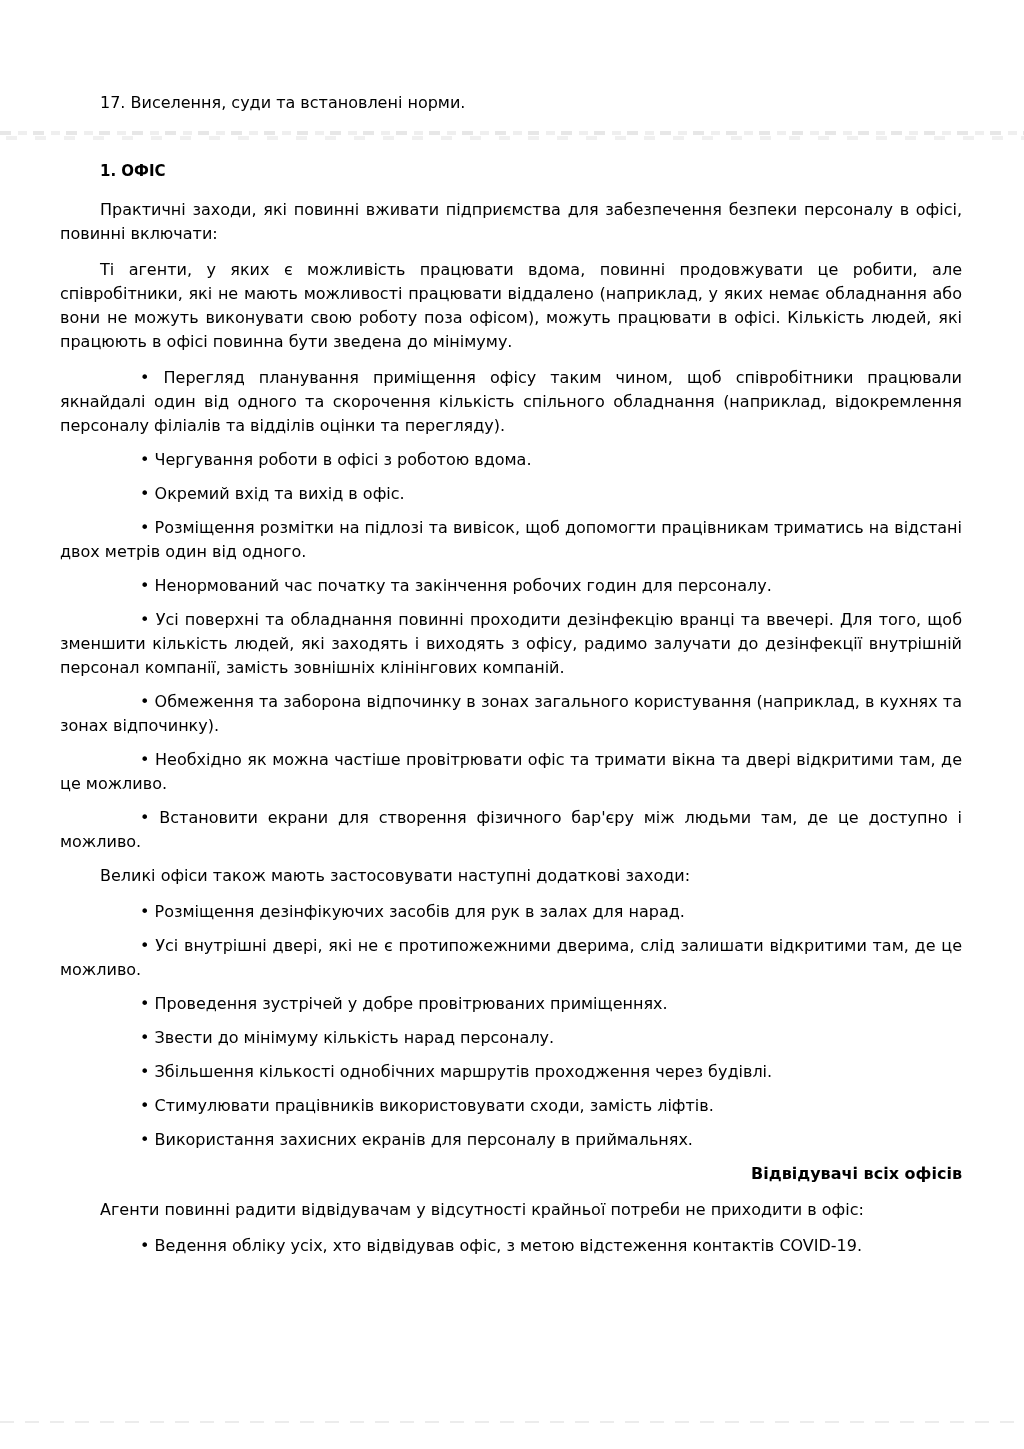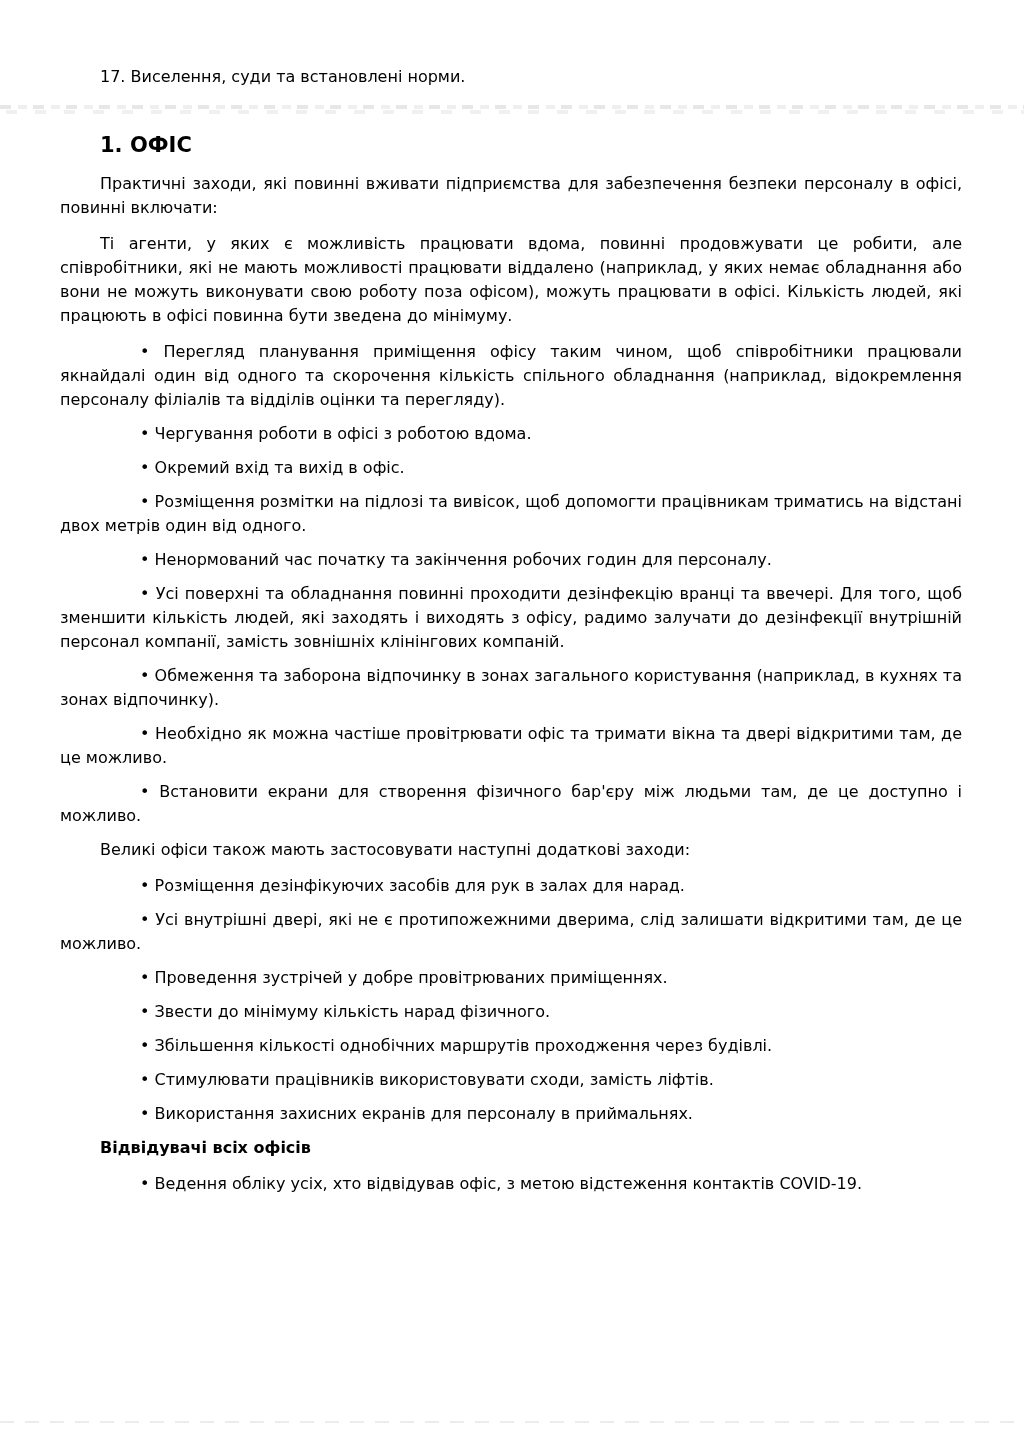--- a/index.html
+++ b/index.html
@@ -8,21 +8,22 @@
     min-height: 1449px;
     background: #ffffff;
     color: #000000;
     font-family: "DejaVu Sans", "Liberation Sans", sans-serif;
     font-size: 16px;
     line-height: 24px;
     position: relative;
     overflow: hidden;
   }
   .page {
-    padding: 65px 62px 30px 60px;
+    padding: 44px 62px 30px 60px;
+    margin-top: 47px;
   }
   .para {
     margin: 0 0 12px 0;
     text-align: justify;
     text-indent: 40px;
   }
   .prev-item {
     margin: 0;
     text-align: left;
     text-indent: 40px;
@@ -31,30 +32,30 @@
     height: 9px;
     margin: 16px -62px 18px -60px;
     background-image:
       repeating-linear-gradient(90deg, #e7e7e7 0 11px, rgba(255,255,255,0) 11px 18px, #efefef 18px 27px, rgba(255,255,255,0) 27px 33px),
       repeating-linear-gradient(90deg, rgba(255,255,255,0) 0 6px, #f0f0f0 6px 17px, rgba(255,255,255,0) 17px 29px);
     background-size: auto 4px, auto 4px;
     background-position: 0 0, 0 5px;
     background-repeat: repeat-x, repeat-x;
   }
   .heading {
-    font-size: 21px;
+    font-size: 15px;
     font-weight: bold;
     margin: 0 0 14px 40px;
     line-height: 26px;
   }
   .subheading {
     font-weight: bold;
     margin: 2px 0 12px 0;
     text-indent: 40px;
-    text-align: left;
+    text-align: right;
   }
   .li {
     margin: 0 0 10px 0;
     text-align: justify;
     text-indent: 80px;
   }
   .li:last-child { margin-bottom: 0; }
   .blt { display: inline; }
   .sep-bottom {
     position: absolute;
@@ -90,25 +91,26 @@
   <p class="li"><span class="blt">•</span> <span>Усі поверхні та обладнання повинні проходити дезінфекцію вранці та ввечері. Для того, щоб зменшити кількість людей, які заходять і виходять з офісу, радимо залучати до дезінфекції внутрішній персонал компанії, замість зовнішніх клінінгових компаній.</span></p>
   <p class="li"><span class="blt">•</span> <span>Обмеження та заборона відпочинку в зонах загального користування (наприклад, в кухнях та зонах відпочинку).</span></p>
   <p class="li"><span class="blt">•</span> <span>Необхідно як можна частіше провітрювати офіс та тримати вікна та двері відкритими там, де це можливо.</span></p>
   <p class="li"><span class="blt">•</span> <span>Встановити екрани для створення фізичного бар'єру між людьми там, де це доступно і можливо.</span></p>
 
   <p class="para">Великі офіси також мають застосовувати наступні додаткові заходи:</p>
 
   <p class="li"><span class="blt">•</span> <span>Розміщення дезінфікуючих засобів для рук в залах для нарад.</span></p>
   <p class="li"><span class="blt">•</span> <span>Усі внутрішні двері, які не є протипожежними дверима, слід залишати відкритими там, де це можливо.</span></p>
   <p class="li"><span class="blt">•</span> <span>Проведення зустрічей у добре провітрюваних приміщеннях.</span></p>
-  <p class="li"><span class="blt">•</span> <span>Звести до мінімуму кількість нарад фізичного.</span></p>
+  <p class="li"><span class="blt">•</span> <span>Звести до мінімуму кількість нарад персоналу.</span></p>
   <p class="li"><span class="blt">•</span> <span>Збільшення кількості однобічних маршрутів проходження через будівлі.</span></p>
   <p class="li"><span class="blt">•</span> <span>Стимулювати працівників використовувати сходи, замість ліфтів.</span></p>
   <p class="li"><span class="blt">•</span> <span>Використання захисних екранів для персоналу в приймальнях.</span></p>
 
   <p class="subheading">Відвідувачі всіх офісів</p>
 
+  <p class="para">Агенти повинні радити відвідувачам у відсутності крайньої потреби не приходити в офіс:</p>
 
   <p class="li"><span class="blt">•</span> <span>Ведення обліку усіх, хто відвідував офіс, з метою відстеження контактів COVID-19.</span></p>
 
 </div>
 
 <div class="sep-bottom"></div>
 
 </body></html>

